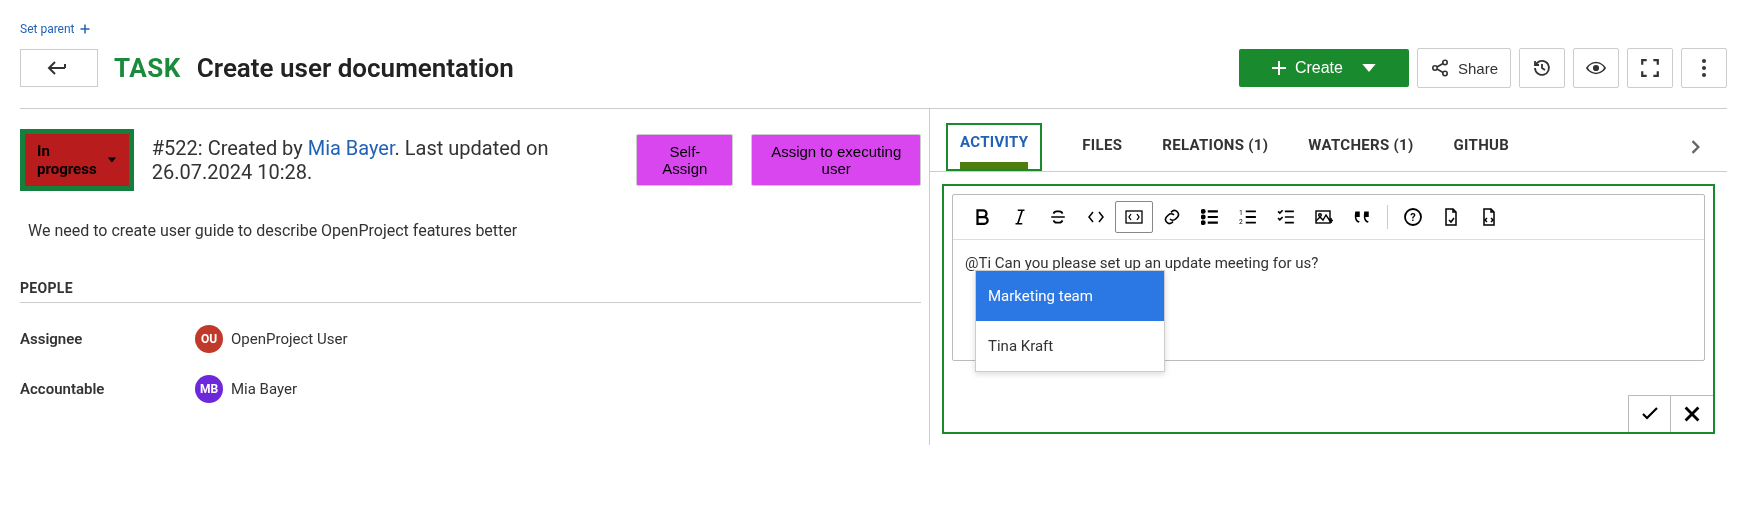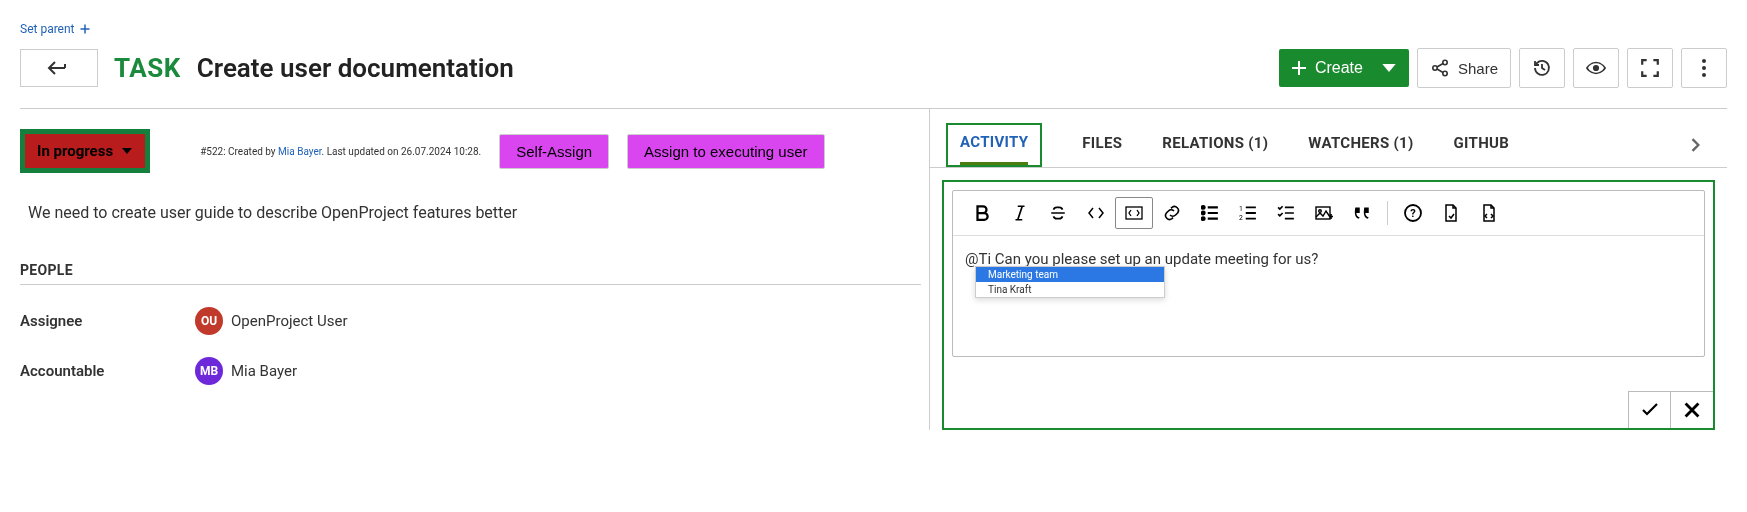--- a/index.html
+++ b/index.html
@@ -8,67 +8,67 @@
   .set-parent { color: #2262b6; font-size: 12px; cursor: pointer; display: inline-flex; align-items: center; gap: 4px; margin-bottom: 12px; }
   .set-parent svg { width: 12px; height: 12px; }
   
   .header-row { display: flex; align-items: center; gap: 16px; margin-bottom: 20px; }
   .back-btn { border: 1px solid #ccc; background: #fff; padding: 10px 26px; cursor: pointer; display: flex; align-items: center; justify-content: center; }
   .back-btn svg { width: 24px; height: 16px; }
   .type-label { color: #1b8a3c; font-weight: 700; font-size: 26px; text-transform: uppercase; letter-spacing: 0.5px; }
   .task-title { font-size: 26px; font-weight: 600; color: #222; text-align: center; }
   .spacer { flex: 1; }
   
-  .create-btn { background: #1a8a2e; color: #fff; border: none; padding: 10px 12px; display: inline-flex; align-items: center; gap: 8px; font-size: 16px; cursor: pointer; border-radius: 2px; }
+  .create-btn { background: #1a8a2e; color: #fff; border: none; padding: 10px 32px; display: inline-flex; align-items: center; gap: 8px; font-size: 16px; cursor: pointer; border-radius: 2px; }
   .create-btn svg { width: 16px; height: 16px; }
   .create-btn .chev { margin-left: 10px; }
   
   .icon-btn { border: 1px solid #ccc; background: #fff; padding: 8px 12px; cursor: pointer; display: inline-flex; align-items: center; gap: 8px; font-size: 15px; color: #333; border-radius: 2px; height: 40px; }
   .icon-btn svg { width: 20px; height: 20px; }
   .header-actions { display: flex; gap: 8px; align-items: center; }
   
   .main-split { display: flex; border-top: 1px solid #ccc; }
   .left-pane { flex: 0 0 910px; padding: 20px 8px 20px 0; border-right: 1px solid #ccc; }
   .right-pane { flex: 1; padding: 0 0 0 0; position: relative; }
   
   .status-row { display: flex; align-items: center; gap: 18px; margin-bottom: 30px; }
   .status-pill { background: #b91c1c; color: #000; font-weight: 700; padding: 8px 12px; border: 5px solid #15803d; display: inline-flex; align-items: center; gap: 8px; font-size: 15px; cursor: pointer; }
   .status-pill svg { width: 12px; height: 12px; }
-  .meta-text { font-size: 10px; color: #333; margin-left: 32px; }
+  .meta-text { font-size: 20px; color: #333; }
   .meta-text a { color: #2262b6; text-decoration: none; }
   .btn-plain { border: 1px solid #ccc; background: #d946ef; padding: 8px 16px; font-size: 15px; cursor: pointer; border-radius: 2px; }
   
   .description { font-size: 16px; color: #333; margin-bottom: 40px; padding-left: 8px; }
   
   .section-heading { font-size: 14px; font-weight: 700; letter-spacing: 0.3px; color: #333; border-bottom: 1px solid #ccc; padding-bottom: 6px; margin-bottom: 22px; }
   .people-row { display: flex; align-items: center; margin-bottom: 22px; }
   .people-label { width: 175px; font-size: 15px; font-weight: 600; color: #333; }
   .avatar { width: 28px; height: 28px; border-radius: 50%; color: #fff; font-size: 12px; font-weight: 700; display: inline-flex; align-items: center; justify-content: center; margin-right: 8px; }
   .avatar.red { background: #c0392b; }
   .avatar.blue { background: #6d28d9; }
   .people-value { font-size: 15px; }
   
   .tabs-row { display: flex; align-items: center; gap: 40px; padding: 16px 20px 0 28px; border-bottom: 1px solid #ccc; position: relative; }
   .tab { font-size: 15px; font-weight: 700; color: #333; padding: 8px 0 14px 0; cursor: pointer; letter-spacing: 0.3px; }
   .tab.active { color: #2262b6; }
   .tab-wrap.active { border: 2px solid #1a8a2e; padding: 0 12px; margin-left: -12px; margin-top: -2px; }
-  .tab-wrap.active .tab { border-bottom: 3px solid #4d7c0f; padding-bottom: 11px; }
+  .tab-wrap.active .tab { border-bottom: 7px solid #4d7c0f; padding-bottom: 11px; }
   .tabs-chevron { margin-left: auto; padding-right: 4px; color: #666; cursor: pointer; }
   
   .activity-area { border: 2px solid #1a8a2e; margin: 12px 12px 0 12px; padding: 8px; min-height: 250px; position: relative; }
   .editor-box { border: 1px solid #bbb; border-radius: 2px; background: #fff; }
   .toolbar { display: flex; align-items: center; gap: 0; padding: 6px 10px; border-bottom: 1px solid #ddd; }
   .tool-btn { width: 38px; height: 32px; display: inline-flex; align-items: center; justify-content: center; cursor: pointer; color: #333; position: relative; }
   .tool-btn.selected { border: 1px solid #888; border-radius: 2px; }
   .tool-sep { width: 1px; height: 24px; background: #ccc; margin: 0 6px; }
   .tool-btn svg { width: 18px; height: 18px; }
   .editor-content { padding: 14px 12px 50px 12px; font-size: 15px; position: relative; min-height: 120px; }
   
   .mention-menu { position: absolute; left: 22px; top: 30px; background: #fff; border: 1px solid #ccc; box-shadow: 0 2px 6px rgba(0,0,0,0.15); width: 190px; z-index: 5; }
-  .mention-item { padding: 2px 12px; cursor: pointer; font-size: 10px; }
+  .mention-item { padding: 16px 12px; cursor: pointer; font-size: 15px; }
   .mention-item.sel { background: #2b78e4; color: #fff; }
   
   .editor-actions { position: absolute; right: 0; bottom: 0; display: flex; border: 1px solid #bbb; border-right: none; border-bottom: none; }
   .ed-act { width: 42px; height: 36px; display: inline-flex; align-items: center; justify-content: center; cursor: pointer; border-right: 1px solid #bbb; background: #fff; }
   .ed-act:last-child { border-right: none; }
   .ed-act svg { width: 18px; height: 18px; }
 </style>
 </head>
 <body>
 

